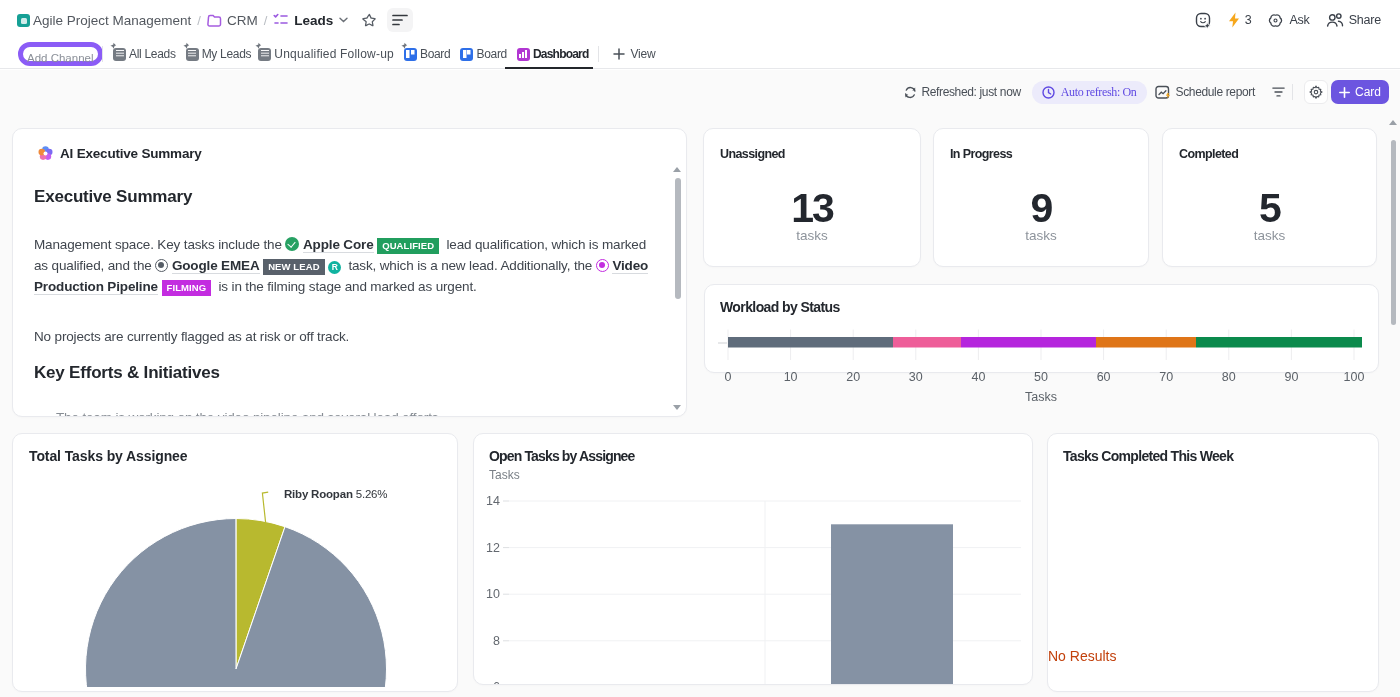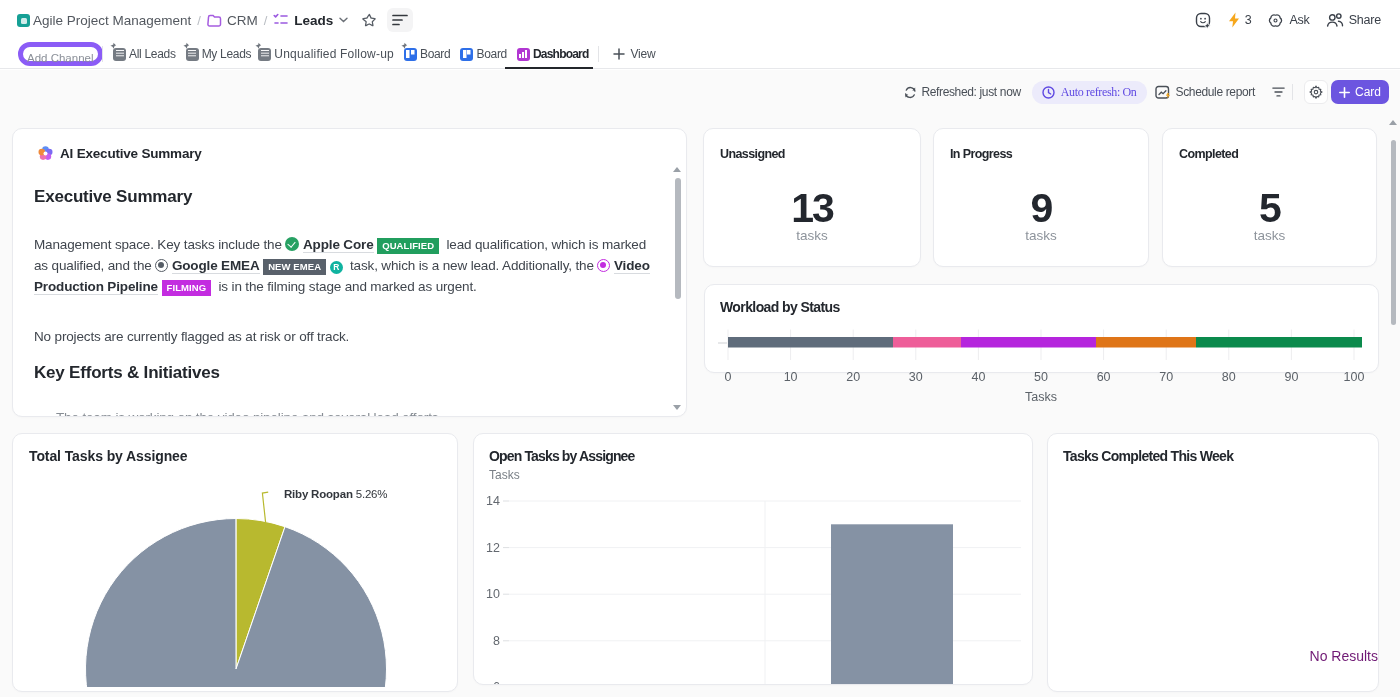--- a/index.html
+++ b/index.html
@@ -239,21 +239,21 @@
           <circle cx="9.9" cy="10.6" r="3.3" fill="#c45cf0"></circle>
           <circle cx="5.1" cy="10.6" r="3.3" fill="#ee6fae"></circle>
           <circle cx="3.8" cy="6.1" r="3.3" fill="#ef8a3c"></circle>
           <circle cx="7.5" cy="7.4" r="2" fill="#fff"></circle>
         </svg>
       <b>AI Executive Summary</b>
     </div>
     <div class="aibody">
       <h2 style="top:58px;">Executive Summary</h2>
       <div class="tl" style="top:105px;">Management space. Key tasks include the <span class="ico-chk"></span> <span class="lnk">Apple Core</span> <span class="badge b-q">QUALIFIED</span>&nbsp; lead qualification, which is marked</div>
-      <div class="tl" style="top:126px;">as qualified, and the <span class="ico-tgt"></span> <span class="lnk">Google EMEA</span> <span class="badge b-n">NEW EMEA</span> <span class="ico-r">R</span>&nbsp; task, which is a new lead. Additionally, the <span class="ico-tgtm"></span> <span class="lnk">Video</span></div>
+      <div class="tl" style="top:126px;">as qualified, and the <span class="ico-tgt"></span> <span class="lnk">Google EMEA</span> <span class="badge b-n">NEW LEAD</span> <span class="ico-r">R</span>&nbsp; task, which is a new lead. Additionally, the <span class="ico-tgtm"></span> <span class="lnk">Video</span></div>
       <div class="tl" style="top:147px;"><span class="lnk">Production Pipeline</span> <span class="badge b-f">FILMING</span>&nbsp; is in the filming stage and marked as urgent.</div>
       <div class="tl" style="top:197px;">No projects are currently flagged as at risk or off track.</div>
       <h2 style="top:234px;">Key Efforts &amp; Initiatives</h2>
       <div class="tl" style="top:278px; left:22px; color:#878d94;">The team is working on the video pipeline and several lead efforts</div>
     </div>
     <div class="arr up" style="right:5px; top:38px;"></div>
     <div class="sb" style="right:5px; top:49px; width:6px; height:121px;"></div>
     <div class="arr dn" style="right:5px; top:276px;"></div>
   </div>
 
@@ -353,18 +353,18 @@
           <text x="26" y="61.6">12</text>
           <text x="26" y="108.2">10</text>
           <text x="26" y="154.8">8</text>
           <text x="26" y="201.4">6</text>
       </g>
     </svg>
   </div>
 
   <div class="card" style="left:1047px; top:363px; width:332px; height:259px;">
     <div class="ctitle" style="left:15px; top:14px; letter-spacing:-0.7px;">Tasks Completed This Week</div>
-    <div style="position:absolute; left:0; width:100%; text-align:right; top:214px; font-size:14px; color:#701a75;">No Results</div>
+    <div style="position:absolute; left:0; width:100%; text-align:left; top:214px; font-size:14px; color:#c2410c;">No Results</div>
   </div>
 
   <div class="arr up" style="right:3px; top:50px; border-left-width:4px; border-right-width:4px;"></div>
   <div class="sb" style="right:4px; top:70px; width:5px; height:185px;"></div>
 </div>
 
 </body></html>

